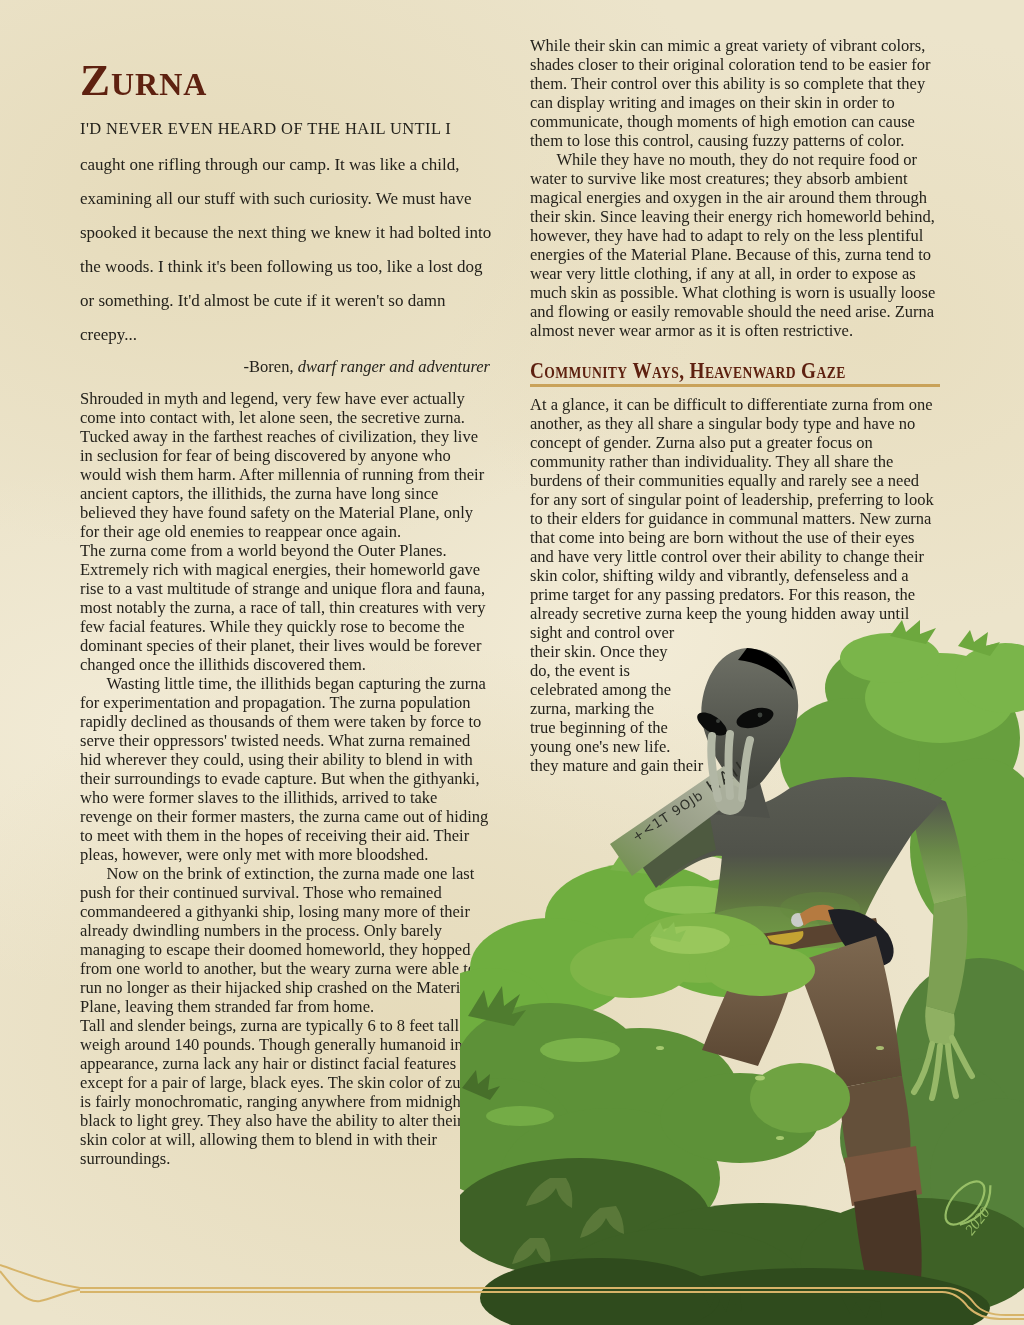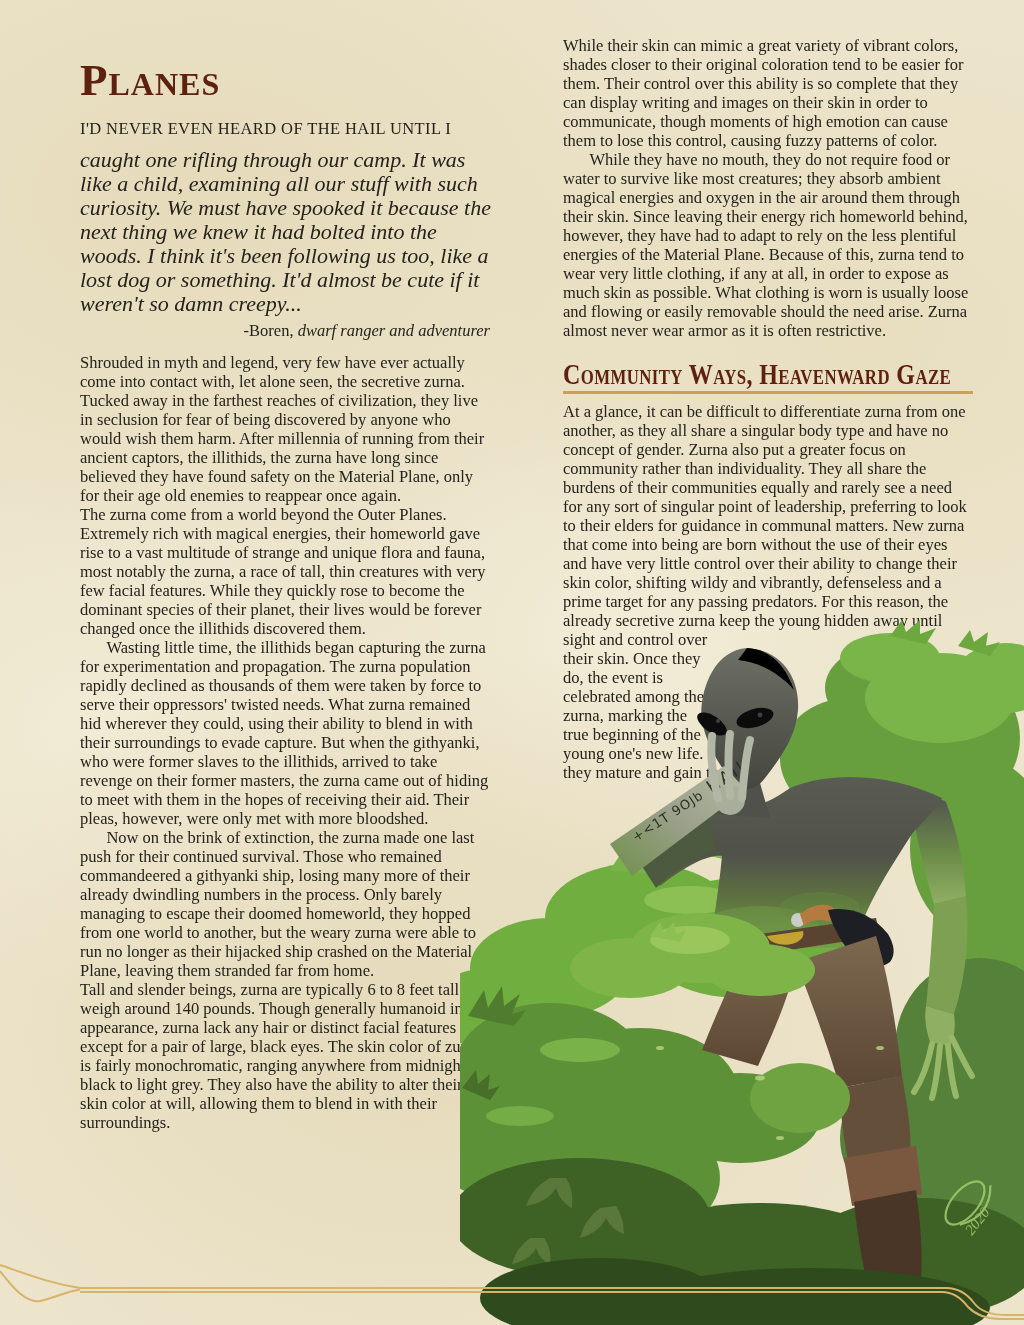--- a/index.html
+++ b/index.html
@@ -10,53 +10,53 @@
     background:
       radial-gradient(900px 600px at 20% 15%, rgba(224,211,172,0.55), rgba(224,211,172,0) 60%),
       radial-gradient(700px 500px at 85% 25%, rgba(228,216,180,0.5), rgba(228,216,180,0) 60%),
       radial-gradient(800px 600px at 40% 78%, rgba(221,207,166,0.45), rgba(221,207,166,0) 65%),
       radial-gradient(420px 320px at 62% 48%, rgba(247,241,223,0.6), rgba(247,241,223,0) 70%),
       radial-gradient(500px 380px at 10% 55%, rgba(247,241,223,0.5), rgba(247,241,223,0) 70%),
       #ece4cb;
   }
   .col{position:absolute;z-index:1;}
   .col-left{left:80px;top:58px;width:412px;}
-  .col-right{left:563px;top:36px;width:410px;}
+  .col-right{left:530px;top:36px;width:410px;}
   h1.title{
     margin:0 0 16px 0;font-size:45px;line-height:1;font-weight:700;
     font-variant:small-caps;letter-spacing:1px;color:#5e2110;
   }
   h2.rule{
-    margin:18px 0 8px 0;font-size:30px;line-height:1.05;font-weight:600;
+    margin:18px 0 8px 0;font-size:24px;line-height:1.05;font-weight:600;
     font-variant:small-caps;letter-spacing:.5px;color:#5e2110;
     border-bottom:3px solid #c9a259;padding-bottom:1px;
   }
   .h2t{display:inline-block;white-space:nowrap;}
   .squeeze{transform:scaleX(.8);transform-origin:0 60%;}
   .quote-lead{font-size:16.5px;letter-spacing:.4px;margin:0 0 9px 0;}
-  .quote-body{font-style:italic;font-size:22px;line-height:24px;}
+  .quote-body{font-size:17px;line-height:34px;}
   .quote-attr{margin:5px 2px 0 0;text-align:right;font-size:16.5px;}
   .quote-attr .role{font-style:italic;}
   .para{margin:0;font-size:16.5px;line-height:19px;}
   .para.indent{text-indent:1.6em;}
   .gap{margin-top:12px;}
   .wrap-narrow{width:150px;}
   .illu,.footer-orn{position:absolute;}
   .illu{left:460px;top:618px;z-index:2;}
   .footer-orn{left:0;top:1255px;z-index:3;}
   svg text{font-family:"Liberation Serif",serif;}
   .armtext{font-family:"DejaVu Sans",sans-serif;}
 </style>
 </head>
 <body>
 
 <div class="page">
 
   <div class="col col-left">
-    <h1 class="title">Planes</h1>
+    <h1 class="title">Zurna</h1>
 
     <div>
       <div class="quote-lead">I'D NEVER EVEN HEARD OF THE HAIL UNTIL I</div>
       <div class="quote-body">caught one rifling through our camp. It was like a child, examining all our stuff with such curiosity. We must have spooked it because the next thing we knew it had bolted into the woods. I think it's been following us too, like a lost dog or something. It'd almost be cute if it weren't so damn creepy...</div>
       <div class="quote-attr">
         <span>-Boren,</span>
         <span class="role">dwarf ranger and adventurer</span>
       </div>
     </div>
 

